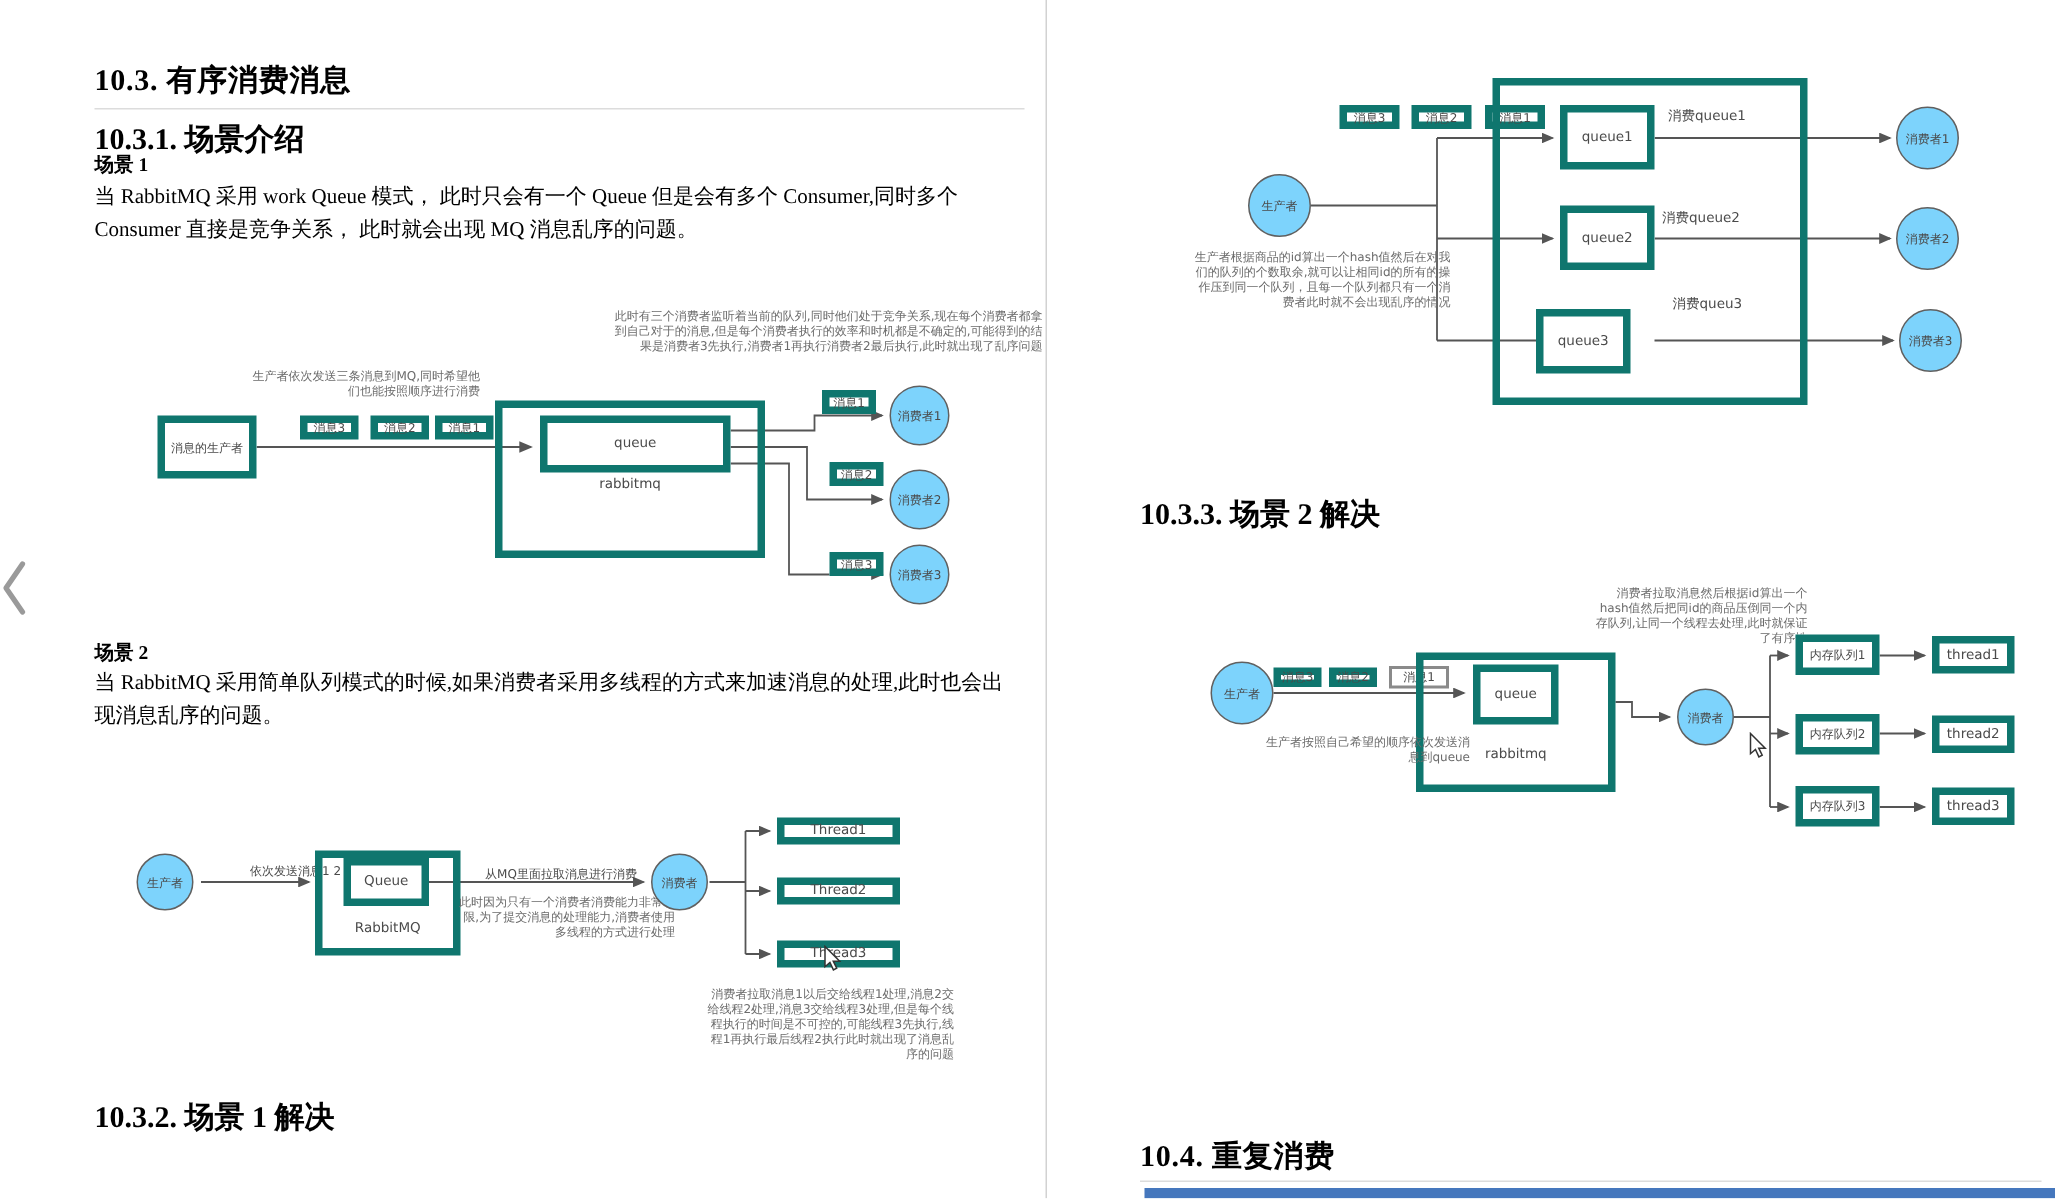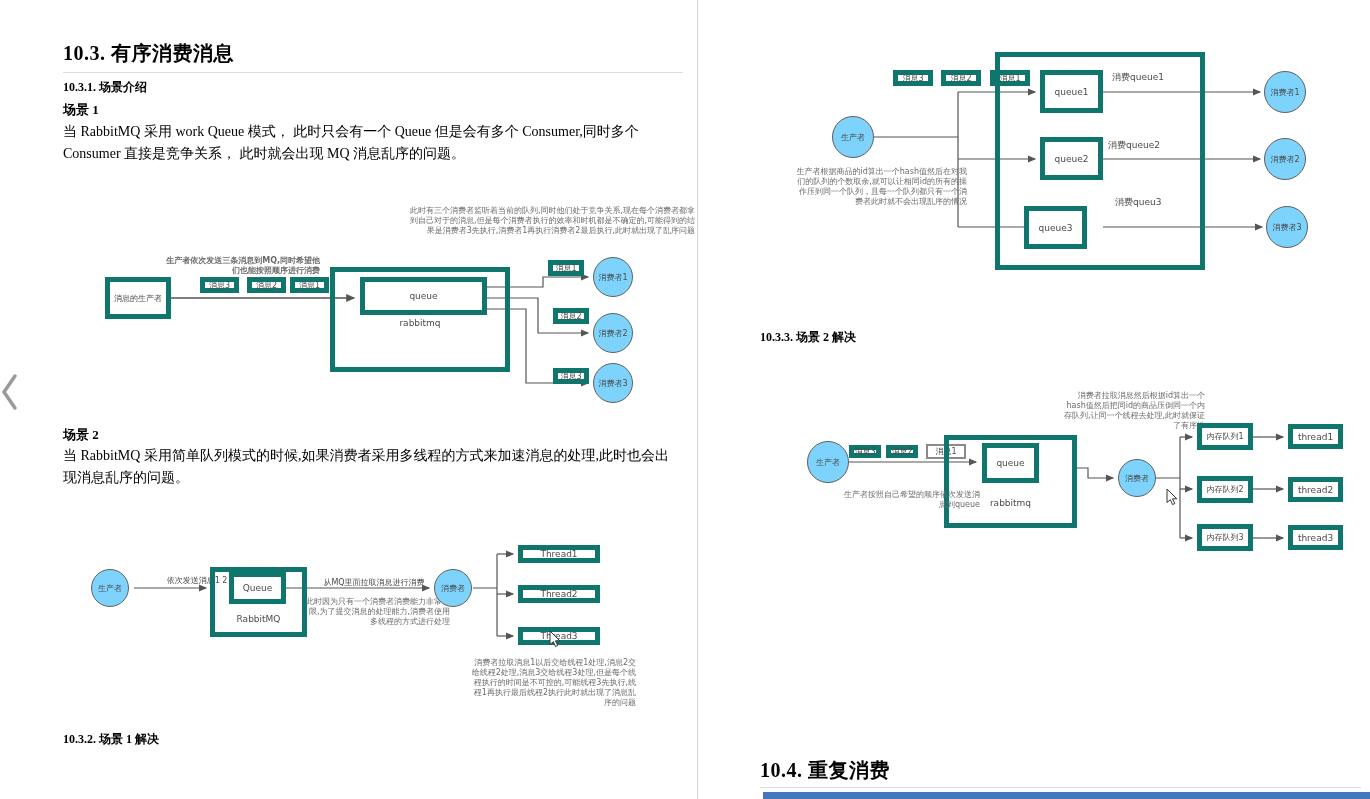--- a/index.html
+++ b/index.html
@@ -1,20 +1,20 @@
 <!DOCTYPE html>
 <html><head>
 <meta charset="utf-8">
 <style>
   html,body{margin:0;padding:0;background:#fff;}
   .canvas{position:relative;width:1370px;height:799px;background:#ffffff;overflow:hidden;
           font-family:"Liberation Serif","DejaVu Serif",serif;color:#000;}
   .abs{position:absolute;}
   .h1{font-size:20px;font-weight:bold;letter-spacing:0.5px;}
-  .h2{font-size:12px;font-weight:bold;}
+  .h2{font-size:20px;font-weight:bold;}
   .blk{font-size:13px;font-weight:bold;}
   .p{font-size:14px;line-height:22px;}
   .rule{position:absolute;height:1px;background:#dcdcdc;}
   .divider{position:absolute;width:1px;background:#d2d2d2;top:0;height:799px;}
   .diagram{position:absolute;font-family:"DejaVu Sans","Liberation Sans",sans-serif;color:#4a4a4a;}
   .box{position:absolute;border:5px solid #0f766e;background:#fff;display:flex;align-items:center;
        justify-content:center;text-align:center;box-sizing:border-box;}
   .circle{position:absolute;border:1px solid #606060;border-radius:50%;background:#7dd3fc;display:flex;
           align-items:center;justify-content:center;text-align:center;box-sizing:border-box;}
   .ann{position:absolute;color:#6b6b6b;font-size:8px;line-height:10px;text-align:right;}
@@ -41,21 +41,21 @@
         <marker id="ar1" markerWidth="8" markerHeight="6" refX="6" refY="3" orient="auto">
           <path d="M0,0 L7,3 L0,6 Z" fill="#555"></path>
         </marker>
       </defs>
       <path d="M 111,98 L 294,98" stroke="#555" stroke-width="1.3" fill="none" marker-end="url(#ar1)"></path>
       <path d="M 427,87 L 483,87 L 483,77 L 528,77" stroke="#555" stroke-width="1.2" fill="none" marker-end="url(#ar1)"></path>
       <path d="M 427,98 L 478,98 L 478,133 L 528,133" stroke="#555" stroke-width="1.2" fill="none" marker-end="url(#ar1)"></path>
       <path d="M 427,109 L 466,109 L 466,183 L 528,183" stroke="#555" stroke-width="1.2" fill="none" marker-end="url(#ar1)"></path>
     </svg>
     <div class="ann" style="left:345px;top:6px;width:290px;">此时有三个消费者监听着当前的队列,同时他们处于竞争关系,现在每个消费者都拿到自己对于的消息,但是每个消费者执行的效率和时机都是不确定的,可能得到的结果是消费者3先执行,消费者1再执行消费者2最后执行,此时就出现了乱序问题</div>
-    <div class="ann" style="left:105px;top:56px;width:155px;font-weight:bold;">生产者依次发送三条消息到MQ,同时希望他们也能按照顺序进行消费</div>
+    <div class="ann" style="left:105px;top:46px;width:155px;">生产者依次发送三条消息到MQ,同时希望他们也能按照顺序进行消费</div>
     <div class="box f8" style="left:45px;top:77px;width:66px;height:42px;">消息的生产者</div>
     <div class="box f8" style="left:140px;top:77px;width:39px;height:16px;">消息3</div>
     <div class="box f8" style="left:187px;top:77px;width:39px;height:16px;">消息2</div>
     <div class="box f8" style="left:230px;top:77px;width:39px;height:16px;">消息1</div>
     <div class="box" style="left:270px;top:67px;width:180px;height:105px;background:transparent;"></div>
     <div class="box f9" style="left:300px;top:77px;width:127px;height:38px;">queue</div>
     <div class="lbl f9" style="left:270px;top:118px;width:180px;text-align:center;">rabbitmq</div>
     <div class="box f8" style="left:488px;top:60px;width:36px;height:16px;">消息1</div>
     <div class="box f8" style="left:493px;top:108px;width:36px;height:16px;">消息2</div>
     <div class="box f8" style="left:493px;top:168px;width:36px;height:16px;">消息3</div>

